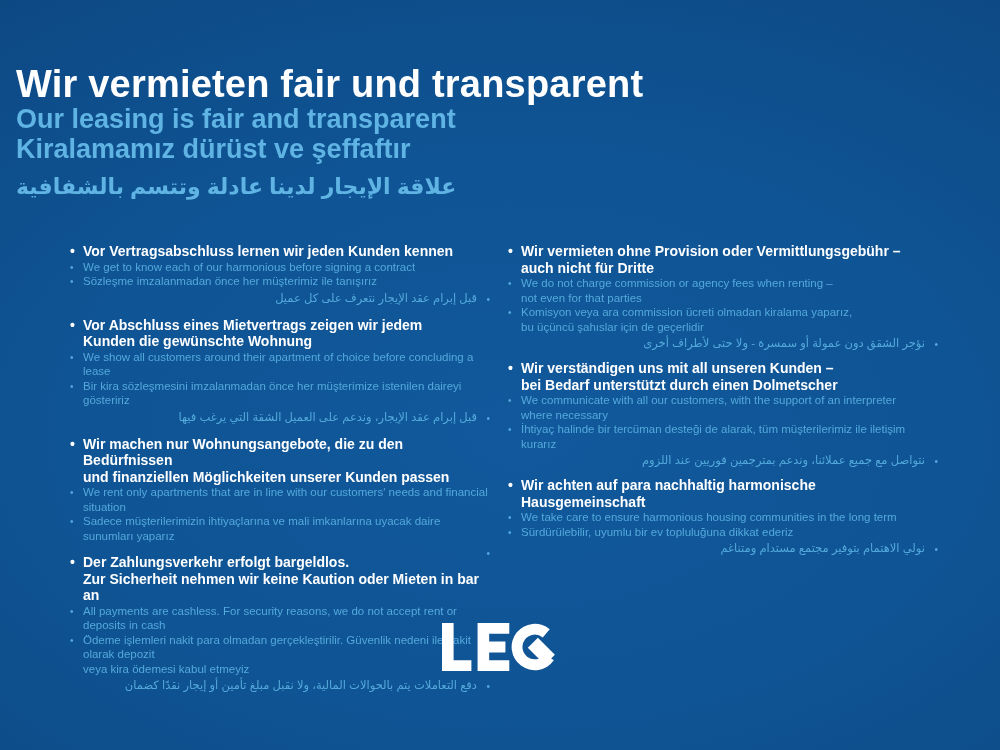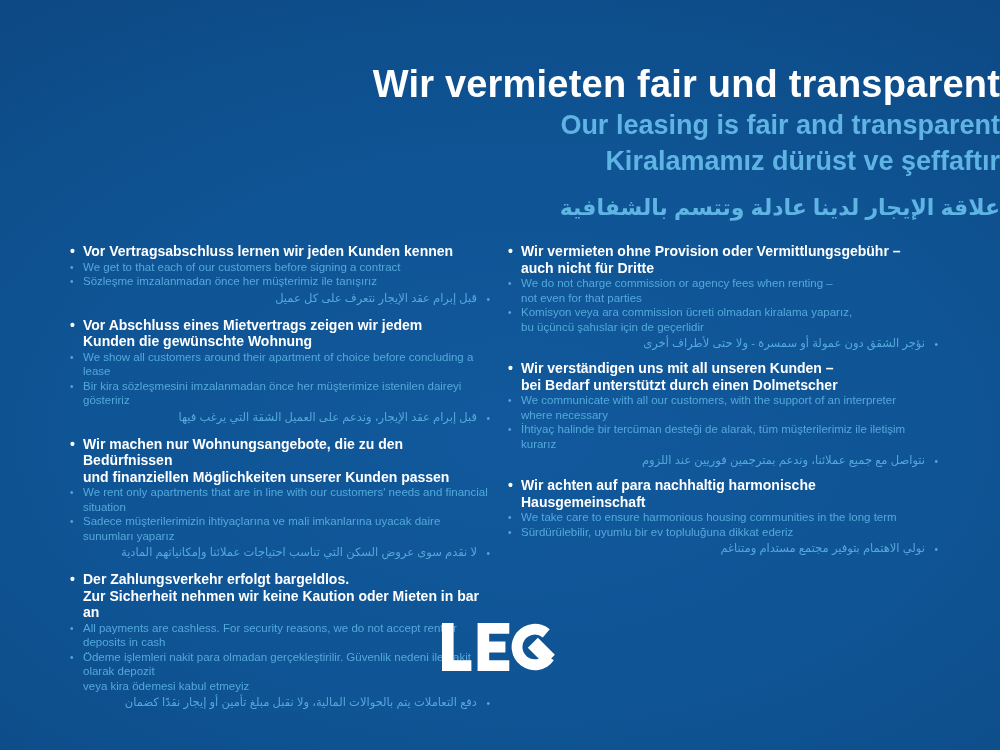--- a/index.html
+++ b/index.html
@@ -5,24 +5,24 @@
   html,body{margin:0;padding:0;background:#222;}
   .poster{
     position:relative;
     width:1000px;height:750px;
     margin:0 auto;
     overflow:hidden;
     background:radial-gradient(115% 95% at 52% 58%, #11599c 0%, #0f5494 40%, #0d4a86 72%, #0a3c6e 100%);
     font-family:"Liberation Sans","DejaVu Sans",sans-serif;
     -webkit-font-smoothing:antialiased;
   }
-  .header{position:absolute;top:64px;left:16px;right:0;text-align:right;}
+  .header{position:absolute;top:64px;left:16px;right:0;text-align:left;}
   .title{font-size:38px;line-height:40px;font-weight:bold;color:#ffffff;letter-spacing:0.2px;}
-  .sub{font-size:27px;line-height:30px;font-weight:bold;color:#5fb4e4;margin-top:6px;}
-  .sub-ar{font-size:22px;line-height:27px;font-weight:bold;color:#5fb4e4;margin-top:18px;direction:rtl;}
+  .sub{font-size:27px;line-height:30px;font-weight:bold;color:#5fb4e4;margin-top:0;}
+  .sub-ar{font-size:22px;line-height:27px;font-weight:bold;color:#5fb4e4;margin-top:9px;direction:rtl;}
 
   .columns{position:absolute;top:243px;left:70px;width:868px;display:flex;gap:18px;}
   .col{display:block;}
   .col-left{width:420px;}
   .col-right{width:430px;}
   .col-left .item{margin-bottom:11px;}
   .col-right .item{margin-bottom:9px;}
 
   .ln-de{position:relative;padding-left:13px;font-weight:bold;font-size:14px;line-height:16.5px;color:#ffffff;}
   .ln-sub{position:relative;padding-left:13px;font-size:11.5px;line-height:14.5px;color:#53a9db;}
@@ -46,39 +46,39 @@
     <div class="sub">Kiralamamız dürüst ve şeffaftır</div>
     <div class="sub-ar">علاقة الإيجار لدينا عادلة وتتسم بالشفافية</div>
   </div>
 
   <div class="columns">
 
     <div class="col col-left">
 
       <div class="item">
         <div class="ln-de"><span class="dot">•</span><span>Vor Vertragsabschluss lernen wir jeden Kunden kennen</span></div>
-        <div class="ln-sub"><span class="dot">•</span><span>We get to that each of our customers before signing a contract</span></div>
+        <div class="ln-sub"><span class="dot">•</span><span>We get to know each of our harmonious before signing a contract</span></div>
         <div class="ln-sub"><span class="dot">•</span><span>Sözleşme imzalanmadan önce her müşterimiz ile tanışırız</span></div>
         <div class="ln-ar"><span class="dot">•</span><span>قبل إبرام عقد الإيجار نتعرف على كل عميل</span></div>
       </div>
 
       <div class="item">
         <div class="ln-de"><span class="dot">•</span><span>Vor Abschluss eines Mietvertrags zeigen wir jedem</span></div>
         <div class="ln-de cont"><span>Kunden die gewünschte Wohnung</span></div>
         <div class="ln-sub"><span class="dot">•</span><span>We show all customers around their apartment of choice before concluding a lease</span></div>
         <div class="ln-sub"><span class="dot">•</span><span>Bir kira sözleşmesini imzalanmadan önce her müşterimize istenilen daireyi gösteririz</span></div>
         <div class="ln-ar"><span class="dot">•</span><span>قبل إبرام عقد الإيجار، وندعم على العميل الشقة التي يرغب فيها</span></div>
       </div>
 
       <div class="item">
         <div class="ln-de"><span class="dot">•</span><span>Wir machen nur Wohnungsangebote, die zu den Bedürfnissen</span></div>
         <div class="ln-de cont"><span>und finanziellen Möglichkeiten unserer Kunden passen</span></div>
         <div class="ln-sub"><span class="dot">•</span><span>We rent only apartments that are in line with our customers' needs and financial situation</span></div>
         <div class="ln-sub"><span class="dot">•</span><span>Sadece müşterilerimizin ihtiyaçlarına ve mali imkanlarına uyacak daire sunumları yaparız</span></div>
-        <div class="ln-ar"><span class="dot">•</span><span>لا نقدم سوى عروض السكن التي تناسب احتياجات عملائنا وإمكانياتهم المادية</span></div>
+        <div class="ln-ar"><span class="dot">•</span></div>
       </div>
 
       <div class="item">
         <div class="ln-de"><span class="dot">•</span><span>Der Zahlungsverkehr erfolgt bargeldlos.</span></div>
         <div class="ln-de cont"><span>Zur Sicherheit nehmen wir keine Kaution oder Mieten in bar an</span></div>
         <div class="ln-sub"><span class="dot">•</span><span>All payments are cashless. For security reasons, we do not accept rent or deposits in cash</span></div>
         <div class="ln-sub"><span class="dot">•</span><span>Ödeme işlemleri nakit para olmadan gerçekleştirilir. Güvenlik nedeni ile nakit olarak depozit</span></div>
         <div class="ln-sub cont"><span>veya kira ödemesi kabul etmeyiz</span></div>
         <div class="ln-ar"><span class="dot">•</span><span>دفع التعاملات يتم بالحوالات المالية، ولا نقبل مبلغ تأمين أو إيجار نقدًا كضمان</span></div>
       </div>

